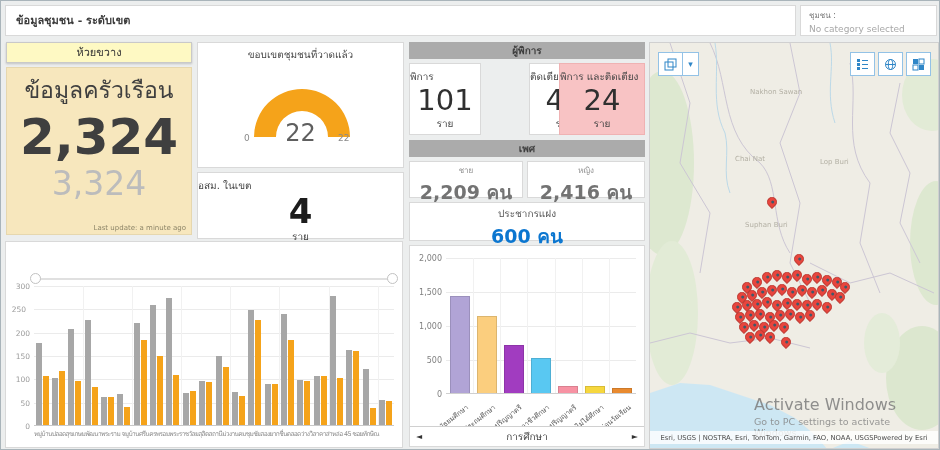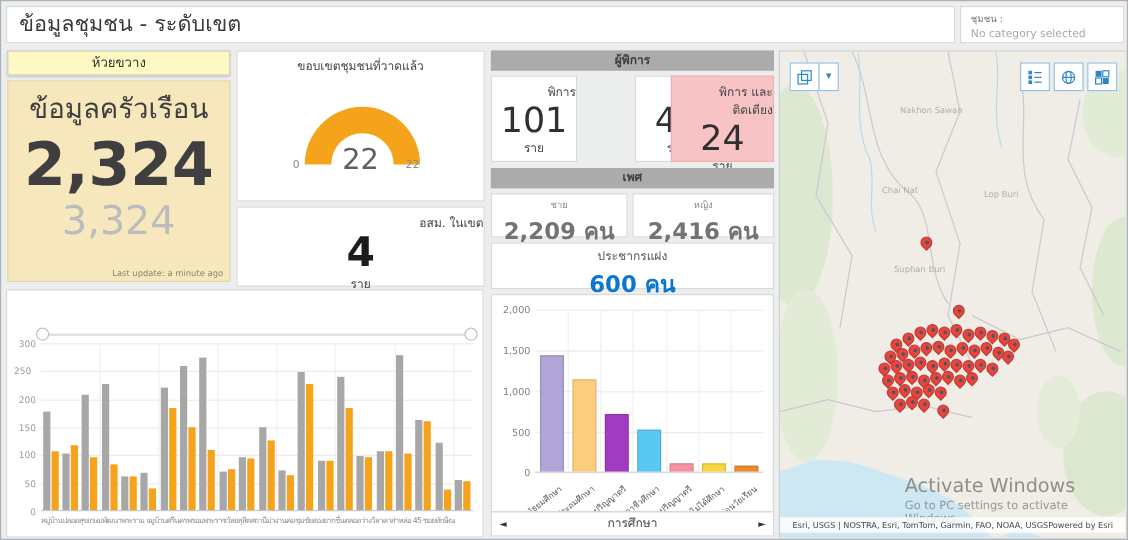--- a/index.html
+++ b/index.html
@@ -1,26 +1,26 @@
 <!DOCTYPE html>
 <html><head>
 <meta charset="utf-8">
 <style>
   * { margin:0; padding:0; box-sizing:border-box; }
   body { font-family:"DejaVu Sans","Liberation Sans",sans-serif; background:#cfd6d9; }
   #app { position:relative; width:940px; height:450px; background:#eceeee; border:1px solid #a9b4ba; overflow:hidden; }
   .panel { position:absolute; background:#fff; border:1px solid #d9d9d9; }
   .ghdr { position:absolute; background:#ababab; color:#3d3d3d; font-size:10px; font-weight:bold; text-align:center; line-height:17px; }
-  .card-label { font-size:10px; color:#444; text-align:right; margin-top:5px;padding-left:32px; }
+  .card-label { font-size:10px; color:#444; text-align:left; margin-top:5px; }
   .card-num { font-size:29px; color:#303030; text-align:center; line-height:32px; }
   .card-unit { font-size:10px; color:#444; text-align:center; }
 
   
   #hdr { left:4px; top:4px; width:791px; height:31px; }
-  #hdr-title { font-size:18px; color:#3a3a3a; line-height:29px; padding-left:10px; }
+  #hdr-title { font-size:11px; color:#3a3a3a; line-height:29px; padding-left:10px;font-weight:bold; }
   #catbox { left:799px; top:4px; width:137px; height:31px; padding:3px 8px; }
   #cat-label { font-size:8px; color:#6f6f6f; }
   #cat-value { font-size:9px; color:#a8a8a8; margin-top:2px; }
 
   
   #btn-district { position:absolute; left:5px; top:41px; width:186px; height:21px; background:#fef9c3; border:1px solid #c9c9c9; box-shadow:0 1px 2px rgba(0,0,0,.18); font-size:11px; color:#333; text-align:center; line-height:19px; cursor:pointer; }
   #cream { left:5px; top:66px; width:186px; height:168px; background:#f7e7bd; border-color:#e6d7ae; }
   #cream-title { font-size:23px; color:#3f3f3f; text-align:center; margin-top:4px; }
   #cream-big { font-size:50px; font-weight:bold; color:#3f3f3f; text-align:center; line-height:58px; }
   #cream-sec { font-size:33px; color:#bcbcbc; text-align:center; line-height:36px; }

